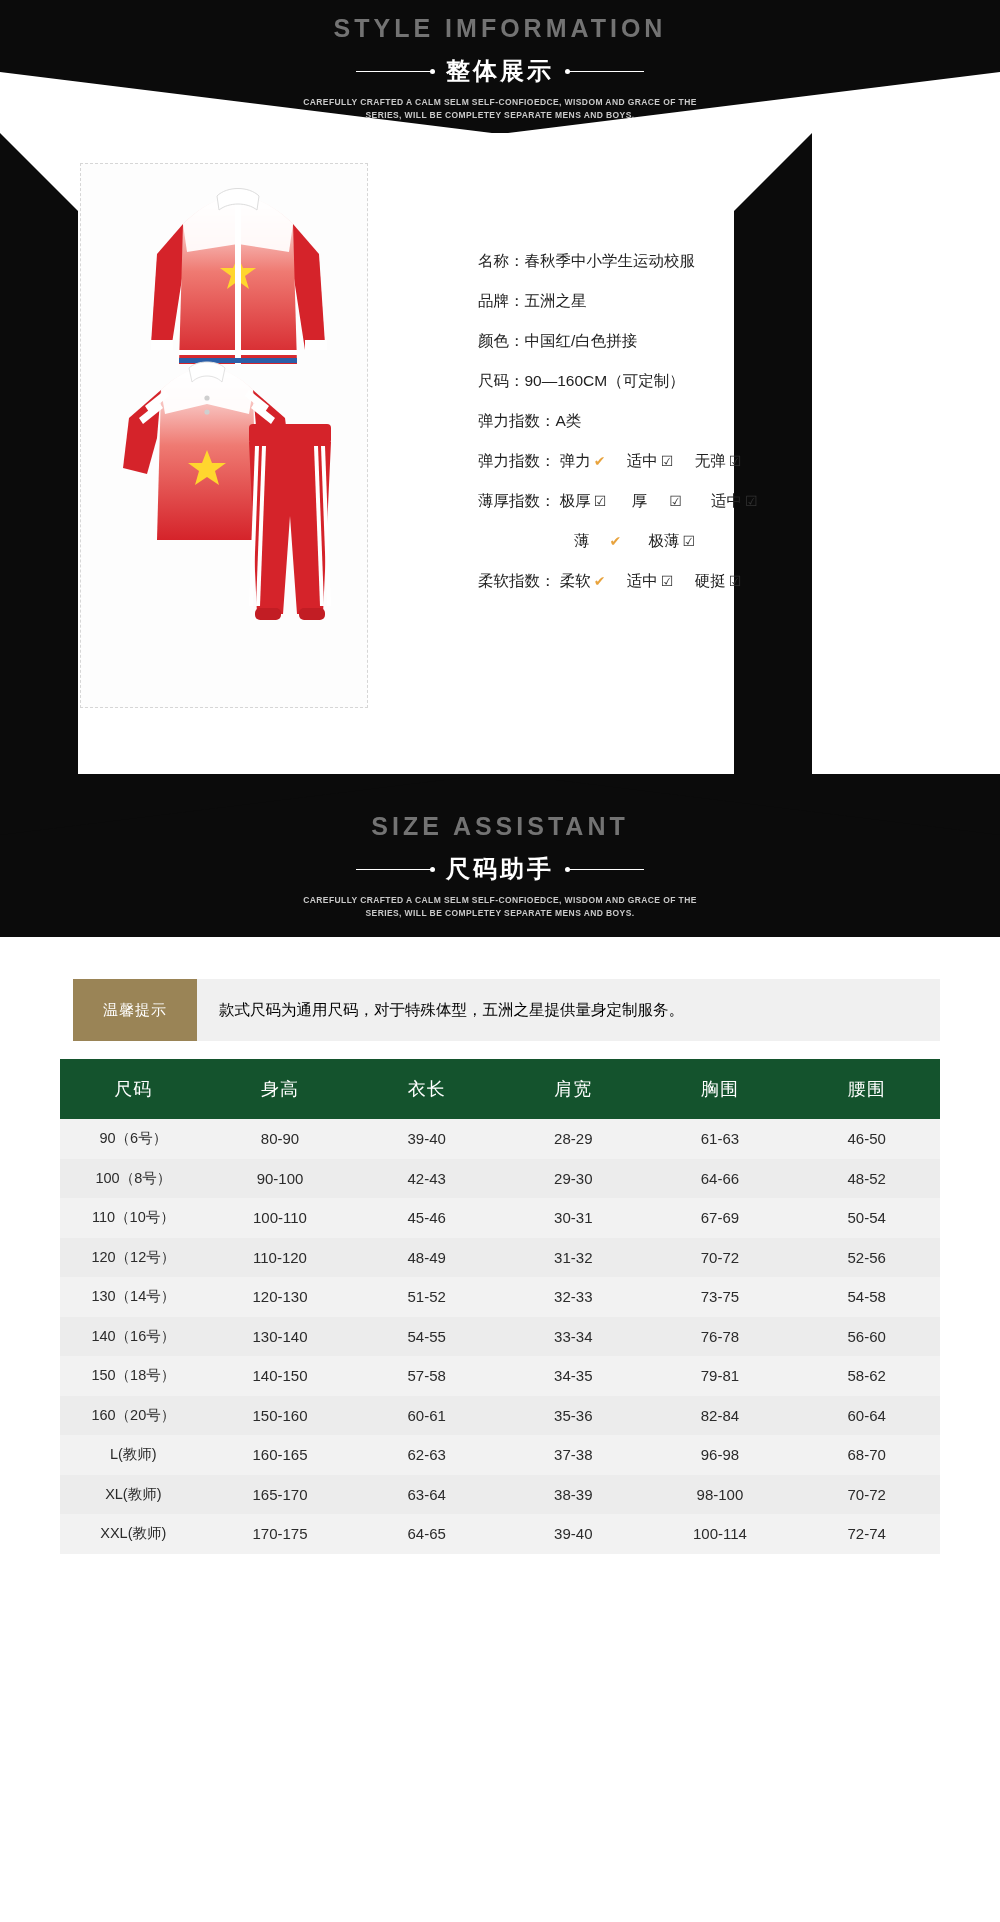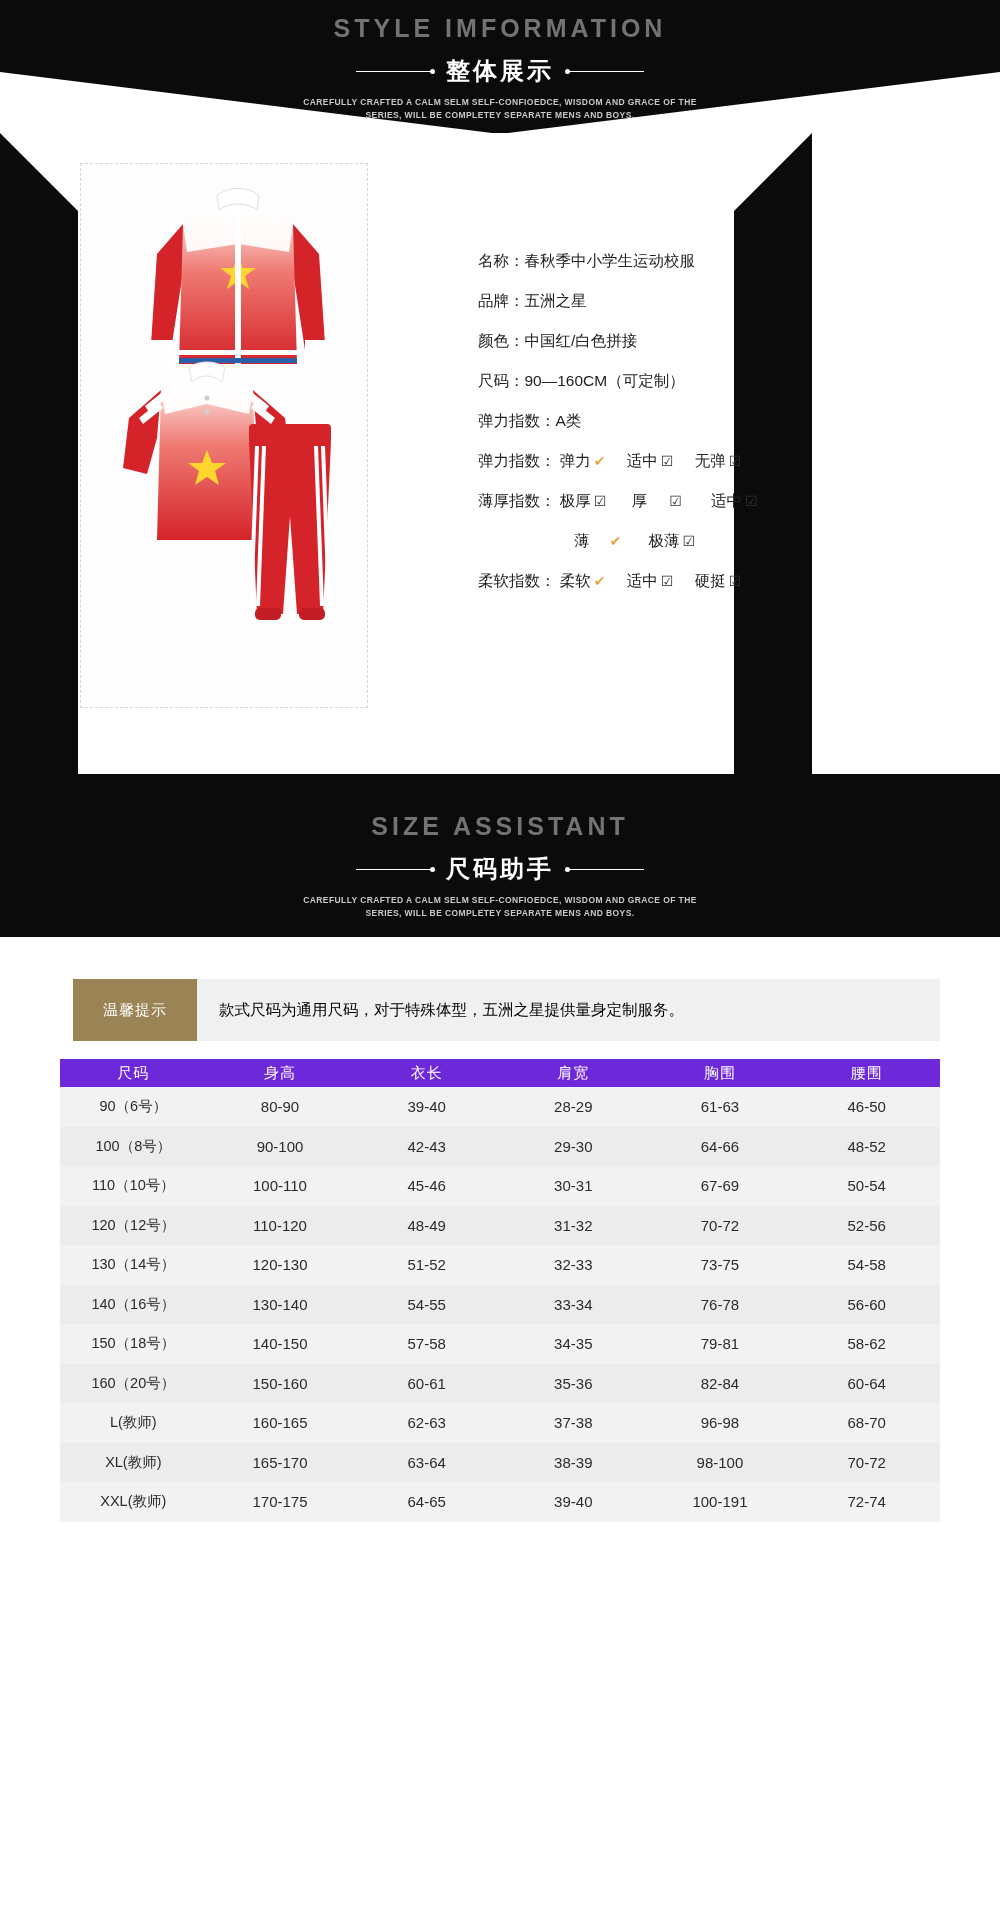--- a/index.html
+++ b/index.html
@@ -176,25 +176,25 @@
     align-items: center;
     padding-left: 22px;
   }
 
   table.size-table {
     width: 880px;
     border-collapse: collapse;
     table-layout: fixed;
   }
   table.size-table thead th {
-    background: #6d28d9;
+    background: #14532d;
     color: #ffffff;
-    font-size: 15px;
+    font-size: 18px;
     font-weight: 400;
-    height: 28px;
+    height: 60px;
     letter-spacing: 1px;
   }
   table.size-table tbody td {
     height: 39.5px;
     text-align: center;
     font-size: 15px;
     color: #2b2b2b;
     background: #f2f2f2;
   }
   table.size-table tbody tr:nth-child(even) td { background: #ececec; }
@@ -446,21 +446,21 @@
           <td>63-64</td>
           <td>38-39</td>
           <td>98-100</td>
           <td>70-72</td>
         </tr>
         <tr>
           <td>XXL(教师)</td>
           <td>170-175</td>
           <td>64-65</td>
           <td>39-40</td>
-          <td>100-191</td>
+          <td>100-114</td>
           <td>72-74</td>
         </tr>
       </tbody>
     </table>
   </div>
 
   <div class="bottom-pad"></div>
 </div>
 
 </body></html>

